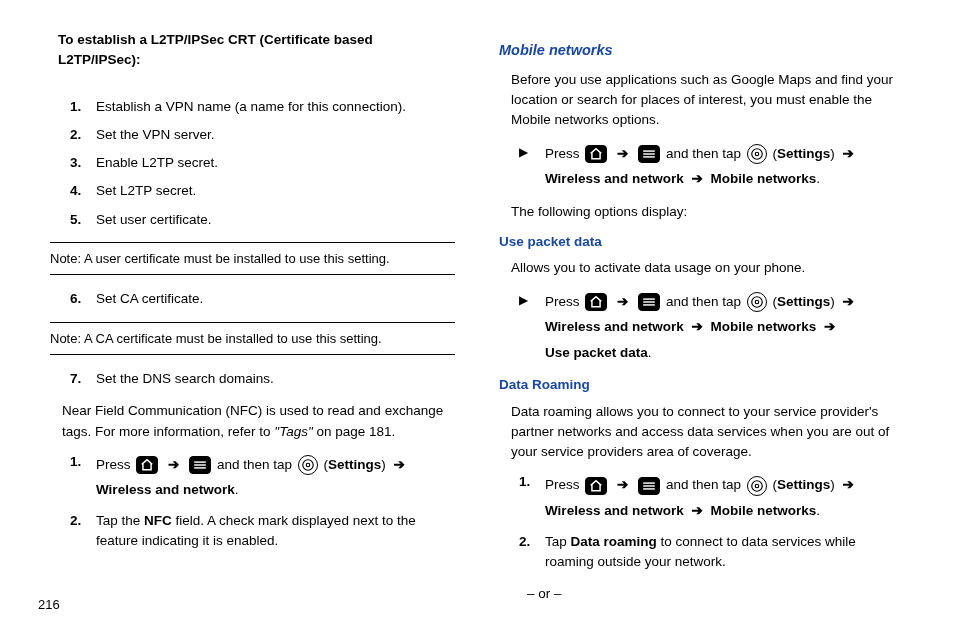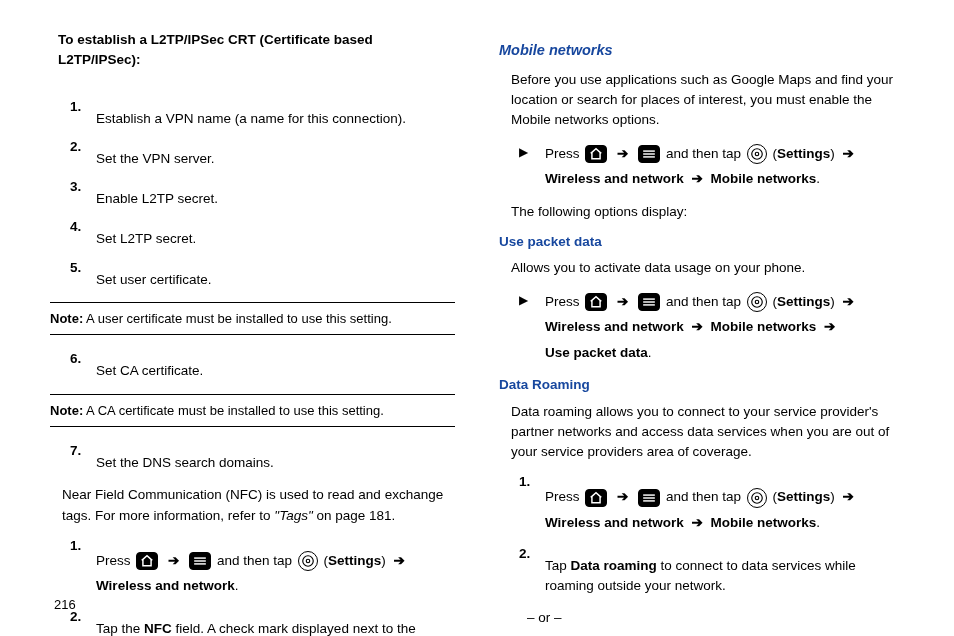--- a/index.html
+++ b/index.html
@@ -12,23 +12,23 @@
     color: #000;
     font-size: 13.5px;
     line-height: 1.5;
   }
   .columns { display: flex; gap: 44px; }
   .col { flex: 1; min-width: 0; }
   .hdr-sec { font-weight: bold; margin: 0 0 26px 8px; }
   ol.steps { list-style: none; margin: 0 0 12px 20px; }
   ol.steps li { display: flex; margin-bottom: 8px; }
   ol.steps li .num { font-weight: bold; width: 26px; flex: 0 0 26px; }
-  ol.steps li .txt { flex: 1; margin-top: 12px; }
+  ol.steps li .txt { flex: 1; }
   .note-block { border-top: 1px solid #000; border-bottom: 1px solid #000; padding: 6px 0; margin: 8px 0 14px 0; font-size: 13px; }
-  .note-block .lbl { font-weight: bold; }
+  .note-block .lbl { font-weight: normal; }
   .sub-h3 { color: #17479e; font-weight: bold; font-style: italic; margin: 10px 0 8px 0; font-size: 14.5px; }
   .sub-h4 { color: #17479e; font-weight: bold; margin: 8px 0 6px 0; font-size: 13.5px; }
   .body-p { margin: 0 0 10px 12px; }
   .bold { font-weight: bold; }
   .ital { font-style: italic; }
   .icon {
     display: inline-flex; align-items: center; justify-content: center;
     width: 22px; height: 18px; border: 1.5px solid #000; border-radius: 4px;
     vertical-align: middle; background: #000; color: #fff; font-size: 12px; margin: 0 2px; position: relative;
   }
@@ -36,21 +36,21 @@
   .icon.menu svg { width: 14px; height: 10px; }
   .icon.settings {
     background: #fff; color: #000; border: 1.5px solid #000; border-radius: 50%; width: 20px; height: 20px;
   }
   .icon.settings svg { width: 14px; height: 14px; }
   .arrow { margin: 0 4px; font-weight: bold; }
   .bullet-step { display: flex; margin: 0 0 10px 20px; }
   .bullet-step .tri { width: 26px; flex: 0 0 26px; font-size: 12px; padding-top: 2px; }
   .bullet-step .txt { flex: 1; }
   .step-line { line-height: 1.9; }
-  .page-num { position: absolute; bottom: 22px; left: 54px; font-size: 13px; }
+  .page-num { position: absolute; bottom: 22px; left: 38px; font-size: 13px; }
   .or-line { margin-left: 28px; }
 </style>
 </head>
 <body>
 
 <div class="columns">
 
   <div class="col">
     <div class="hdr-sec">To establish a L2TP/IPSec CRT (Certificate based L2TP/IPSec):</div>
     <ol class="steps">

